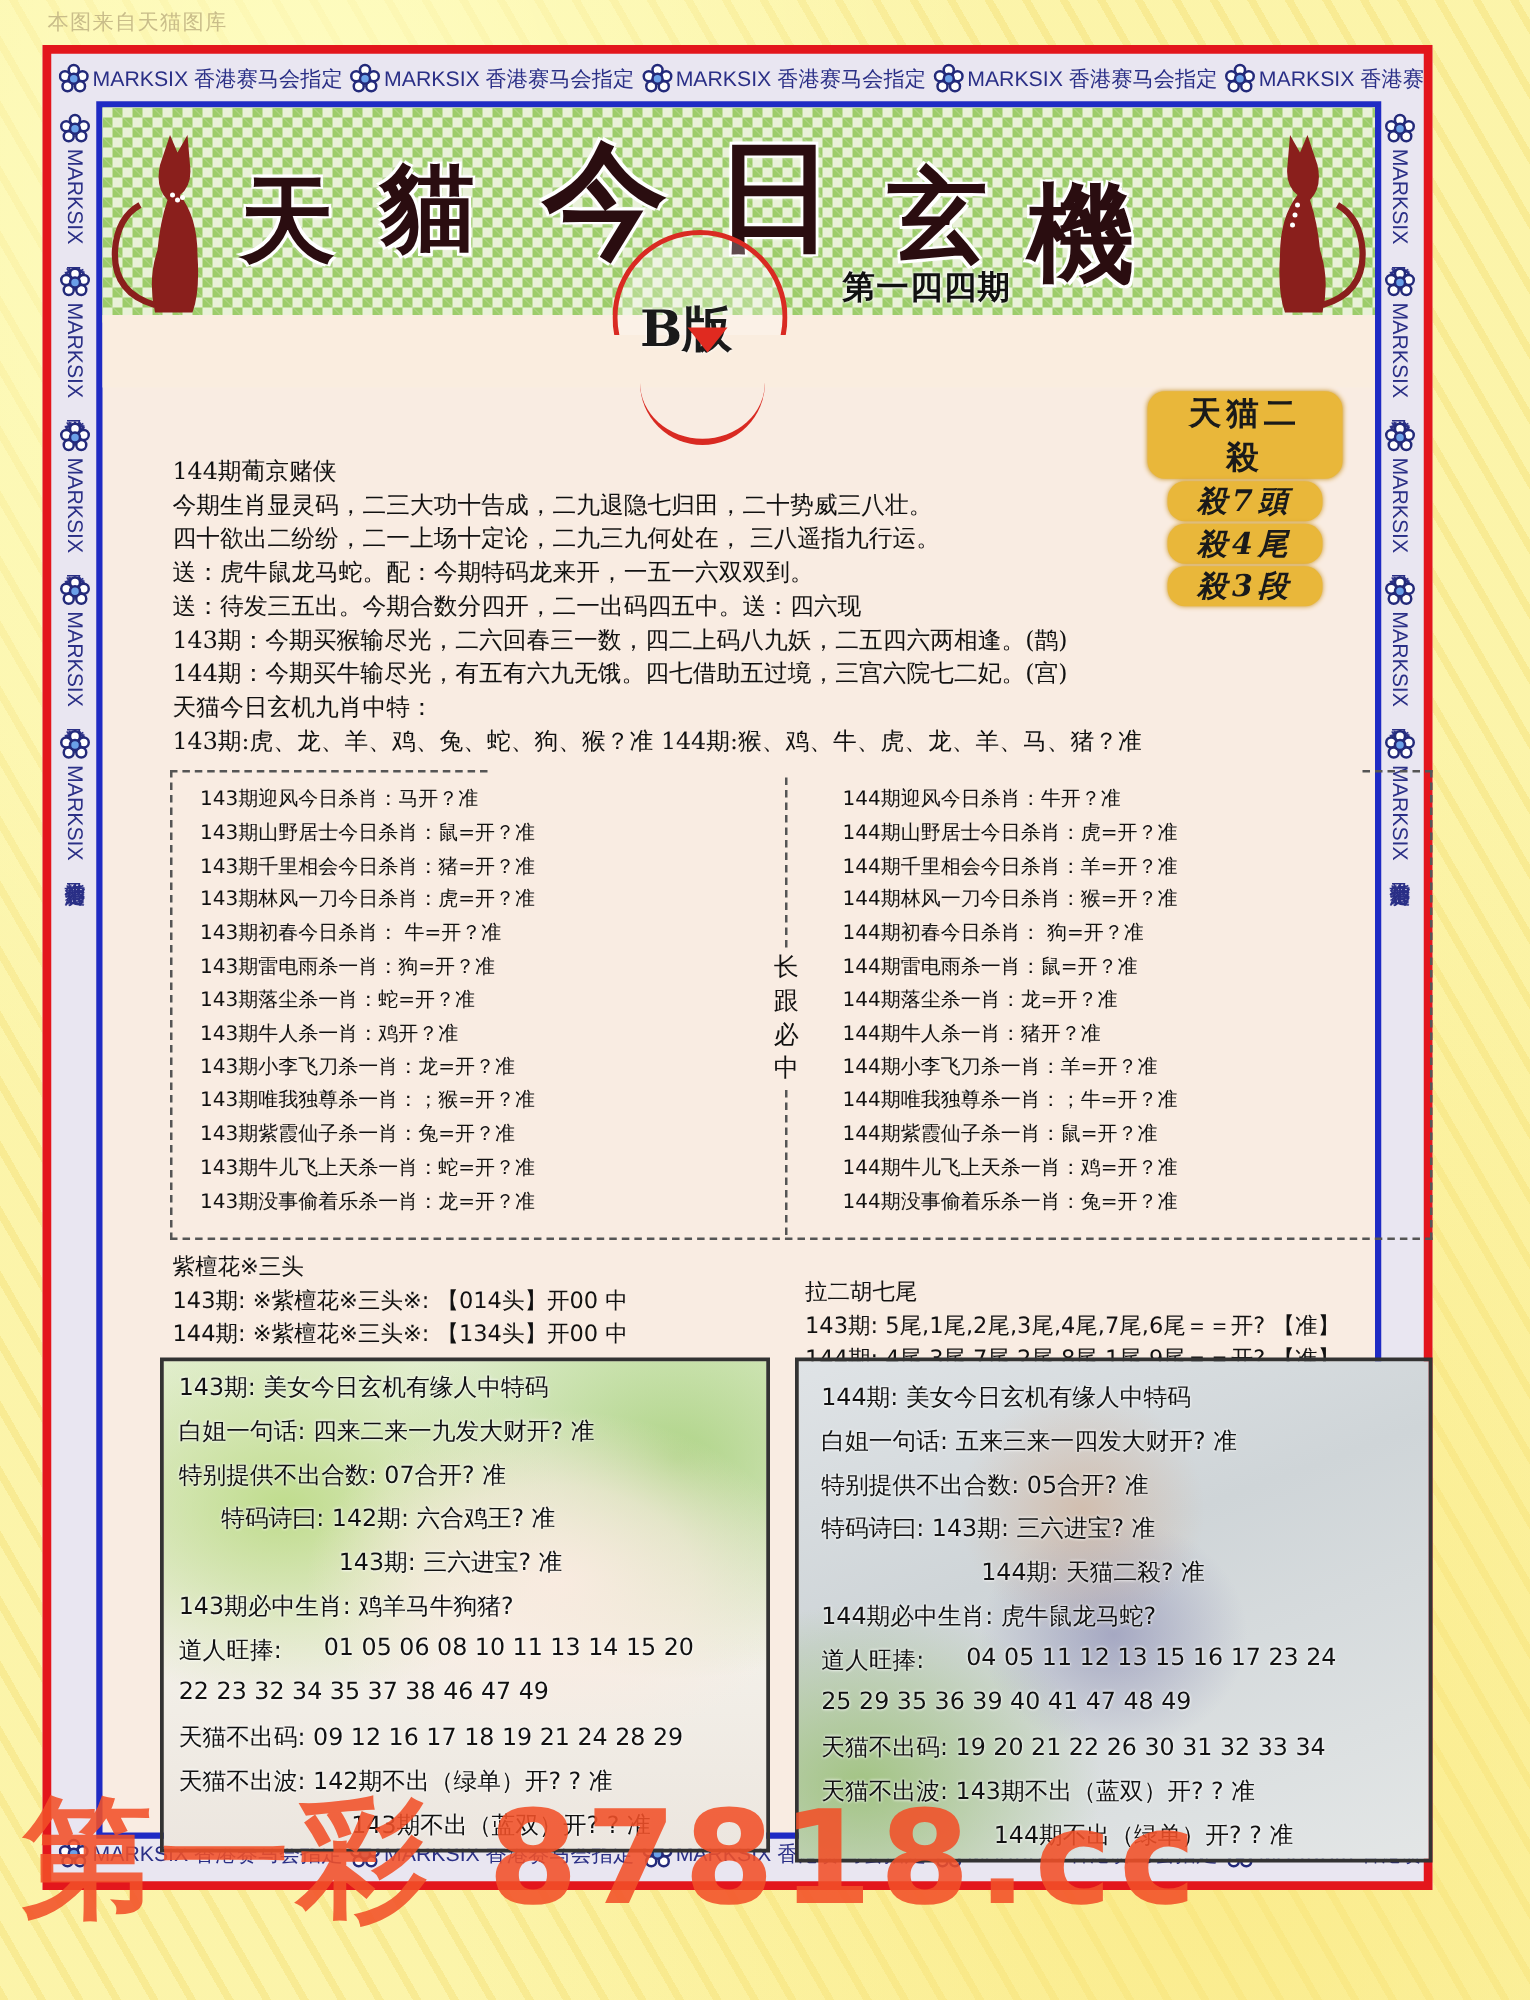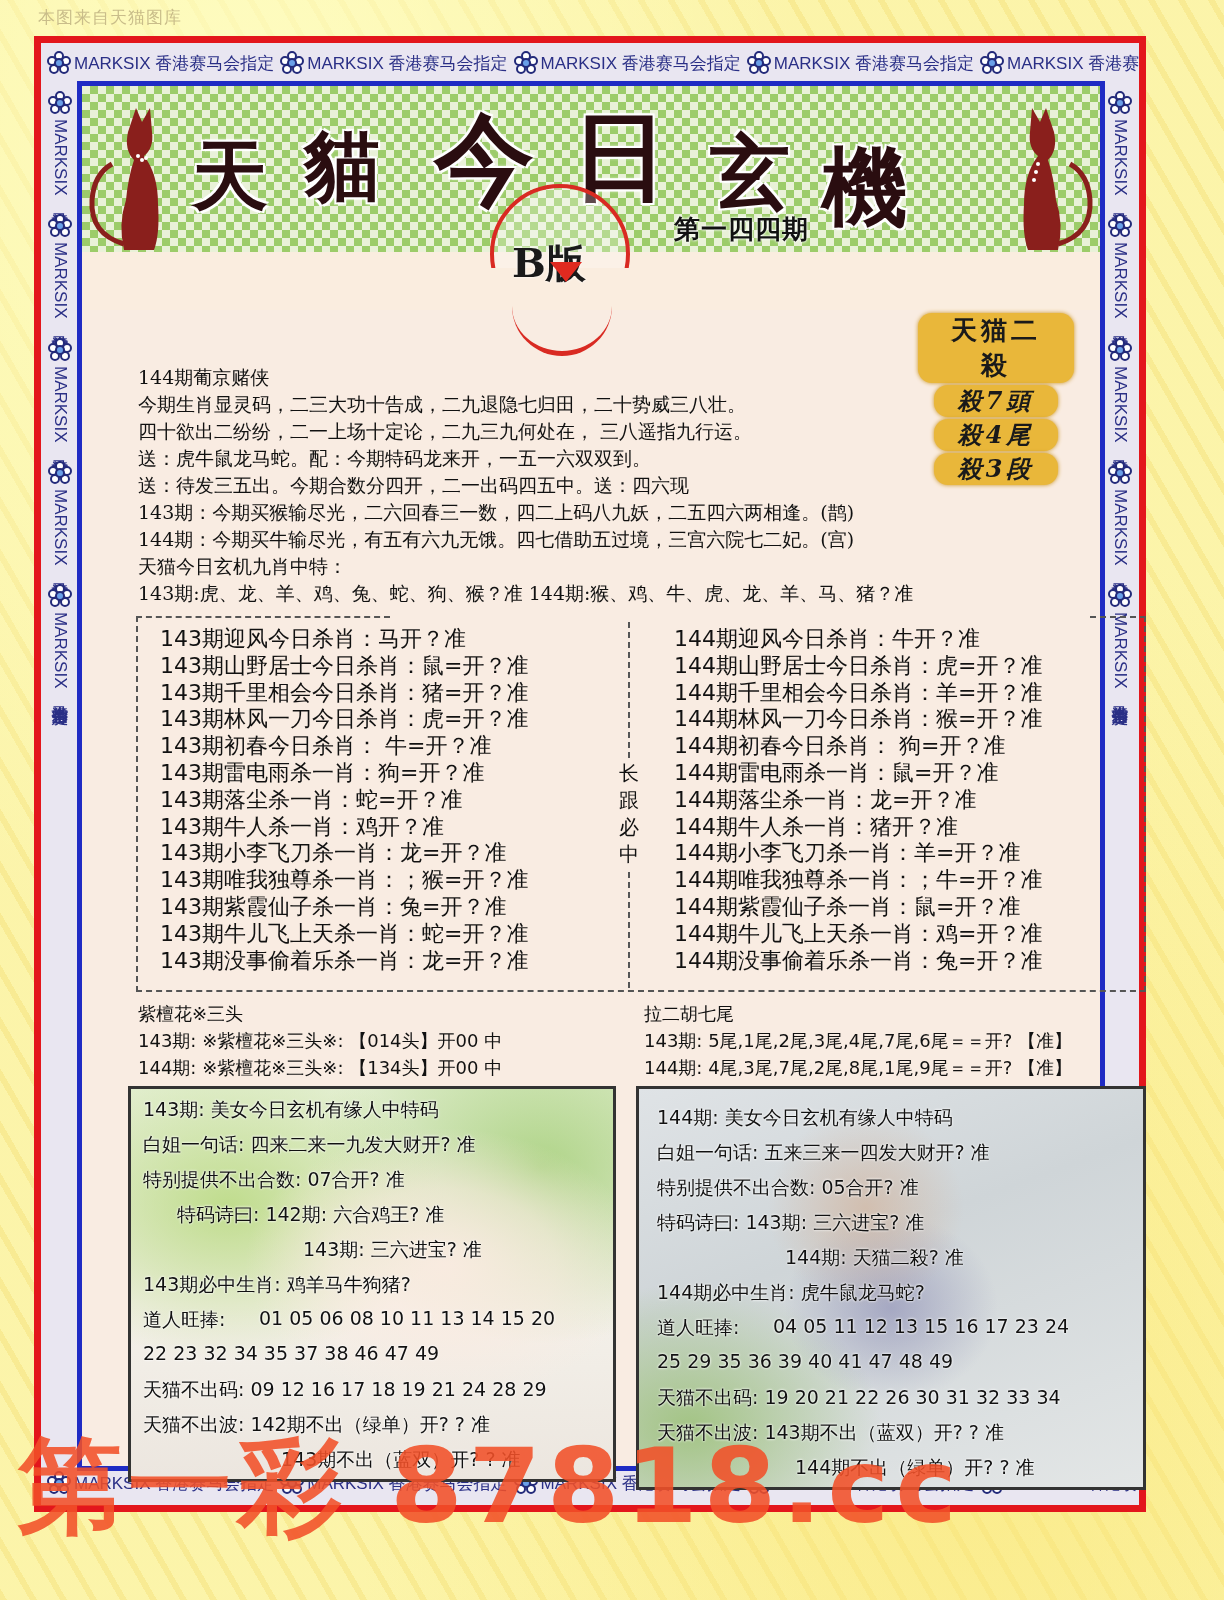--- a/index.html
+++ b/index.html
@@ -111,38 +111,38 @@
     font-family: "DejaVu Serif", serif; font-size: 19px; line-height: 27px; color: #111;
   }
   .poem .row { white-space: nowrap; }
   .dashed-box {
     position: absolute; left: 54px; top: 530px; width: 1010px; height: 376px;
     border: 2px dashed #555; border-top: none;
   }
   .dashed-top-left { position: absolute; left: 54px; top: 530px; width: 254px; border-top: 2px dashed #555; }
   .dashed-top-right { position: absolute; left: 1008px; top: 530px; width: 56px; border-top: 2px dashed #555; }
   .kill-col {
-    position: absolute; top: 540px; font-family: "DejaVu Sans", sans-serif; font-size: 22px; line-height: 26.8px; color: #111;
+    position: absolute; top: 540px; font-family: "DejaVu Sans", sans-serif; font-size: 16px; line-height: 26.8px; color: #111;
   }
   .kill-col.left { left: 78px; }
   .kill-col.right { left: 592px; }
   .kill-col .row { white-space: nowrap; }
   .center-divider {
     position: absolute; left: 546px; top: 536px; height: 366px; border-left: 2px dashed #555;
   }
   .center-vertical {
     position: absolute; left: 530px; top: 674px; width: 34px; background: #f9ece2;
     font-family: "DejaVu Sans", sans-serif; font-size: 20px; line-height: 27px; text-align: center; color: #111;
   }
   .info-block {
     position: absolute; top: 914px; font-family: "DejaVu Sans", sans-serif; font-size: 18px; line-height: 27px; color: #111;
     white-space: nowrap;
   }
   .info-block.left { left: 56px; }
-  .info-block.right { left: 562px; }
+  .info-block.right { left: 562px; margin-top: 20px; }
   .photo-panel {
     position: absolute; top: 1004px; width: 488px; height: 400px; border: 3px solid #333;
     font-family: "DejaVu Sans", sans-serif; font-size: 19px; color: #111; overflow: hidden;
   }
   .photo-panel.left {
     left: 46px; top: 1000px; height: 396px;
     background:
       radial-gradient(ellipse at 65% 45%, rgba(250,235,225,0.95) 0, rgba(250,235,225,0.6) 25%, rgba(255,255,255,0) 45%),
       radial-gradient(ellipse at 20% 30%, rgba(180,215,120,0.8) 0, rgba(180,215,120,0) 40%),
       radial-gradient(ellipse at 85% 20%, rgba(150,200,100,0.7) 0, rgba(150,200,100,0) 40%),
@@ -503,21 +503,21 @@
       <div>拉二胡七尾</div>
       <div>143期:  5尾,1尾,2尾,3尾,4尾,7尾,6尾＝＝开?  【准】</div>
       <div>144期:  4尾,3尾,7尾,2尾,8尾,1尾,9尾＝＝开?  【准】</div>
     </div>
 
     <div class="photo-panel left">
       <div class="line" style="left:12px;top:8px;">143期:  美女今日玄机有缘人中特码</div>
       <div class="line" style="left:12px;top:43px;">白姐一句话:  四来二来一九发大财开? 准</div>
       <div class="line" style="left:12px;top:78px;">特别提供不出合数:  07合开? 准</div>
       <div class="line" style="left:12px;top:113px;margin-left:34px;">特码诗曰:  142期:  六合鸡王? 准</div>
-      <div class="line" style="left:140px;top:148px;margin-left:32px;">143期:  三六进宝? 准</div>
+      <div class="line" style="left:140px;top:148px;">143期:  三六进宝? 准</div>
       <div class="line" style="left:12px;top:183px;text-align:right;">143期必中生肖:  鸡羊马牛狗猪?</div>
       <div class="line" style="left:12px;top:218px;">道人旺捧:</div>
       <div class="line" style="left:128px;top:218px;">01  05  06  08  10  11  13  14  15  20</div>
       <div class="line" style="left:12px;top:253px;">22  23  32  34  35  37  38  46  47  49</div>
       <div class="line" style="left:12px;top:288px;">天猫不出码:  09  12  16  17  18  19  21  24  28  29</div>
       <div class="line" style="left:12px;top:323px;">天猫不出波:  142期不出（绿单）开? ? 准</div>
       <div class="line" style="left:150px;top:358px;">143期不出（蓝双）开? ? 准</div>
     </div>
 
     <div class="photo-panel right">

